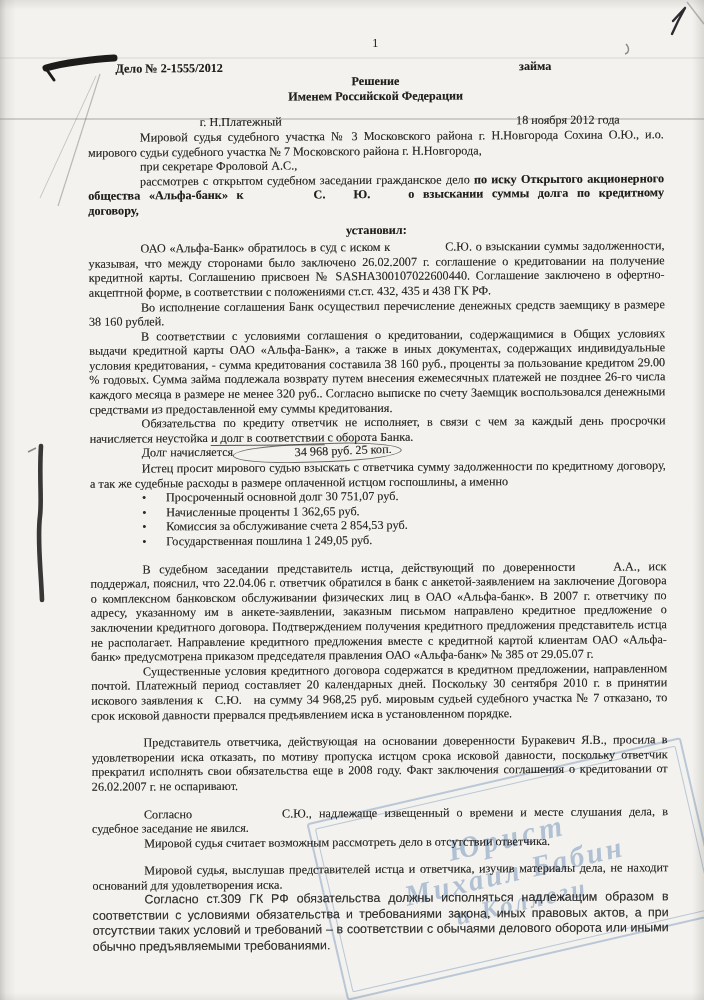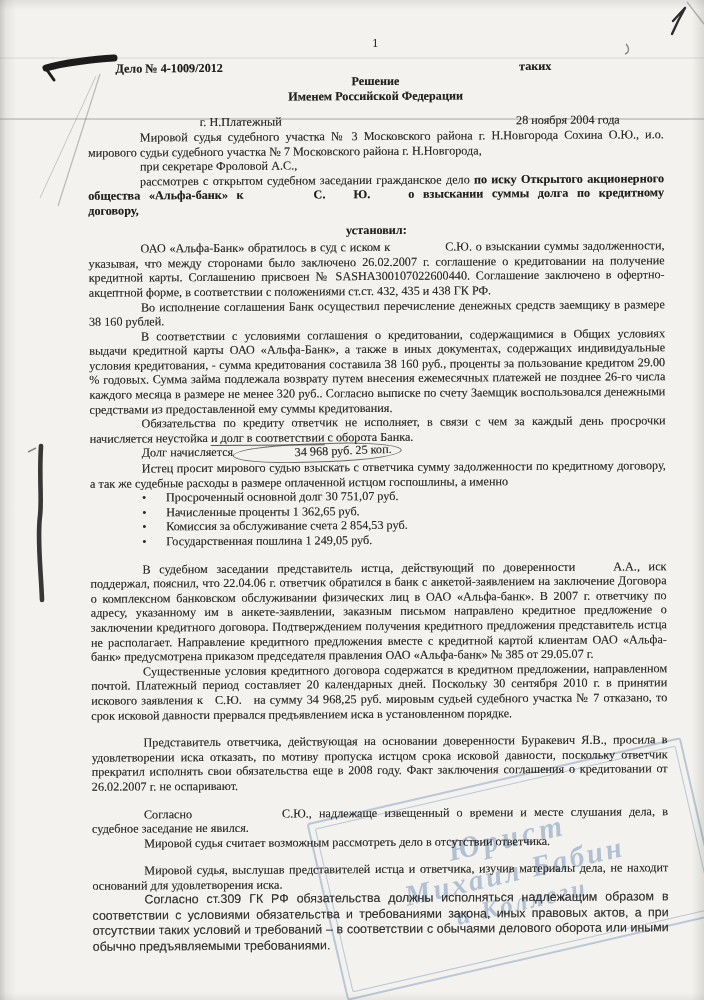--- a/index.html
+++ b/index.html
@@ -56,29 +56,29 @@
       <span class="stamp-l1">Юрист</span>
       <span class="stamp-l2">Михаил Бабин</span>
       <span class="stamp-l3">и Коллеги</span>
     </div>
   </div>
 
   <div class="content">
     <div class="pageno">1</div>
 
     <div class="hdr-row">
-      <span class="b">Дело № 4-1009/2012</span>
-      <span class="b">таких</span>
+      <span class="b">Дело № 2-1555/2012</span>
+      <span class="b">займа</span>
     </div>
     <div class="center b">Решение</div>
     <div class="center b">Именем Российской Федерации</div>
 
     <div class="city-row">
       <span>г. Н.Платежный</span>
-      <span>28 ноября 2004 года</span>
+      <span>18 ноября 2012 года</span>
     </div>
 
     <div class="jp">Мировой судья судебного участка № 3 Московского района г. Н.Новгорода Сохина О.Ю., и.о. мирового судьи судебного участка № 7 Московского района г. Н.Новгорода,</div>
     <div class="nj">при секретаре Фроловой А.С.,</div>
     <div class="jp"><span>рассмотрев с открытом судебном заседании  гражданское дело </span><span class="b">по иску Открытого акционерного общества «Альфа-банк» к</span><span class="gap g70"></span><span class="b">С.</span><span class="gap g28"></span><span class="b">Ю.</span><span class="gap g38"></span><span class="b">о взыскании суммы долга по кредитному договору,</span></div>
 
     <div class="center b ust">установил:</div>
 
     <div class="jp"><span>ОАО «Альфа-Банк» обратилось  в суд с иском к</span><span class="gap g55"></span><span>С.Ю.  о  взыскании суммы задолженности, указывая, что между сторонами было заключено 26.02.2007  г. соглашение о кредитовании на получение кредитной карты. Соглашению присвоен № SASHA300107022600440. Соглашение заключено в офертно-акцептной форме, в соответствии с положениями ст.ст. 432, 435 и 438 ГК РФ.</span></div>
     <div class="jp">Во исполнение соглашения Банк осуществил перечисление денежных средств заемщику в размере 38 160 рублей.</div>

